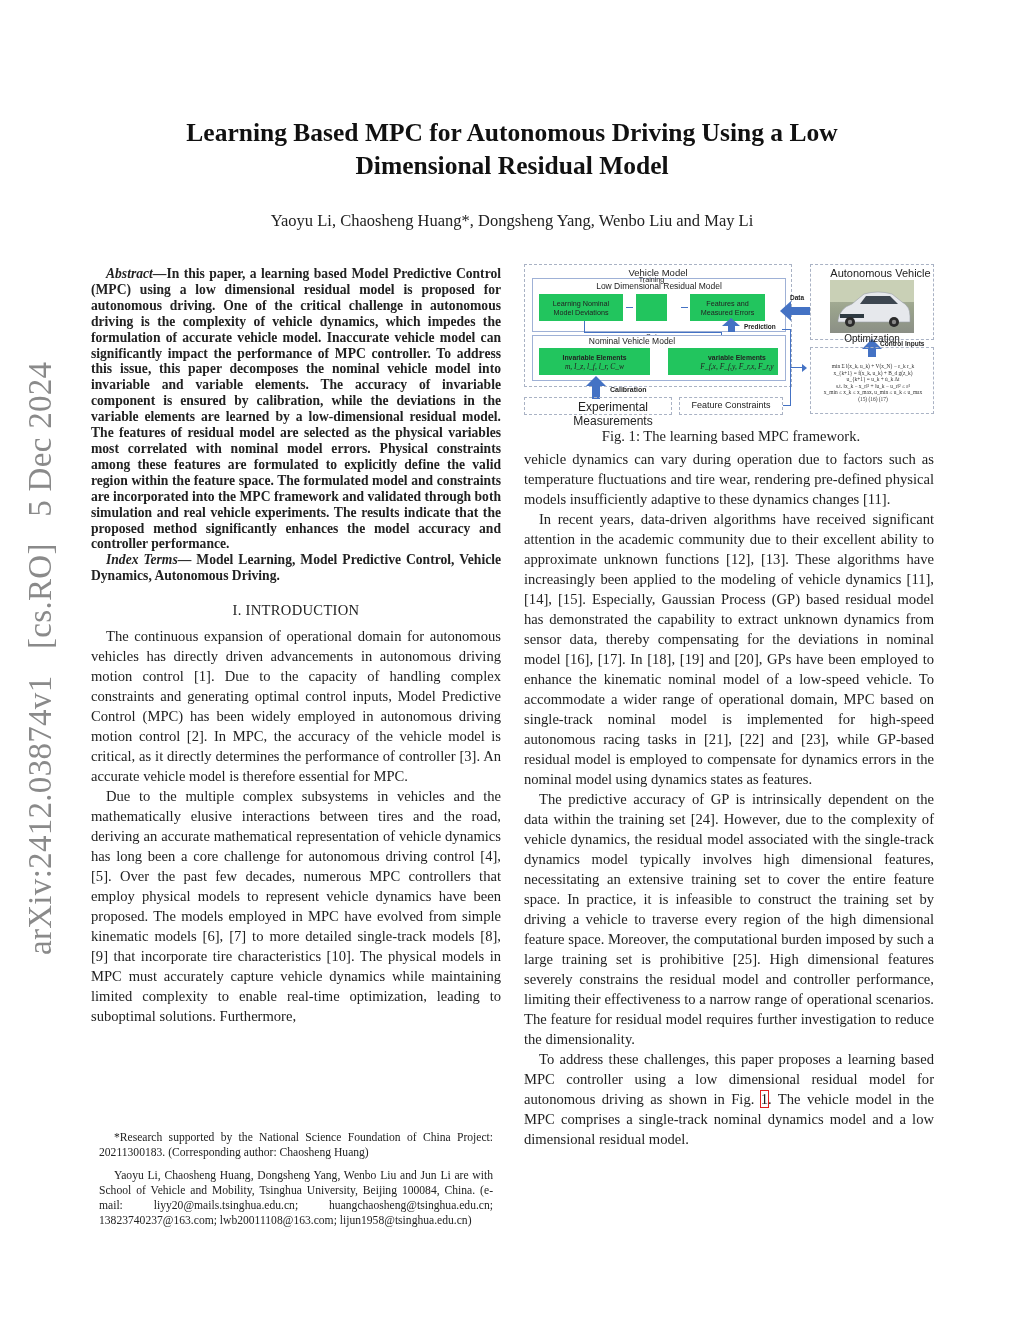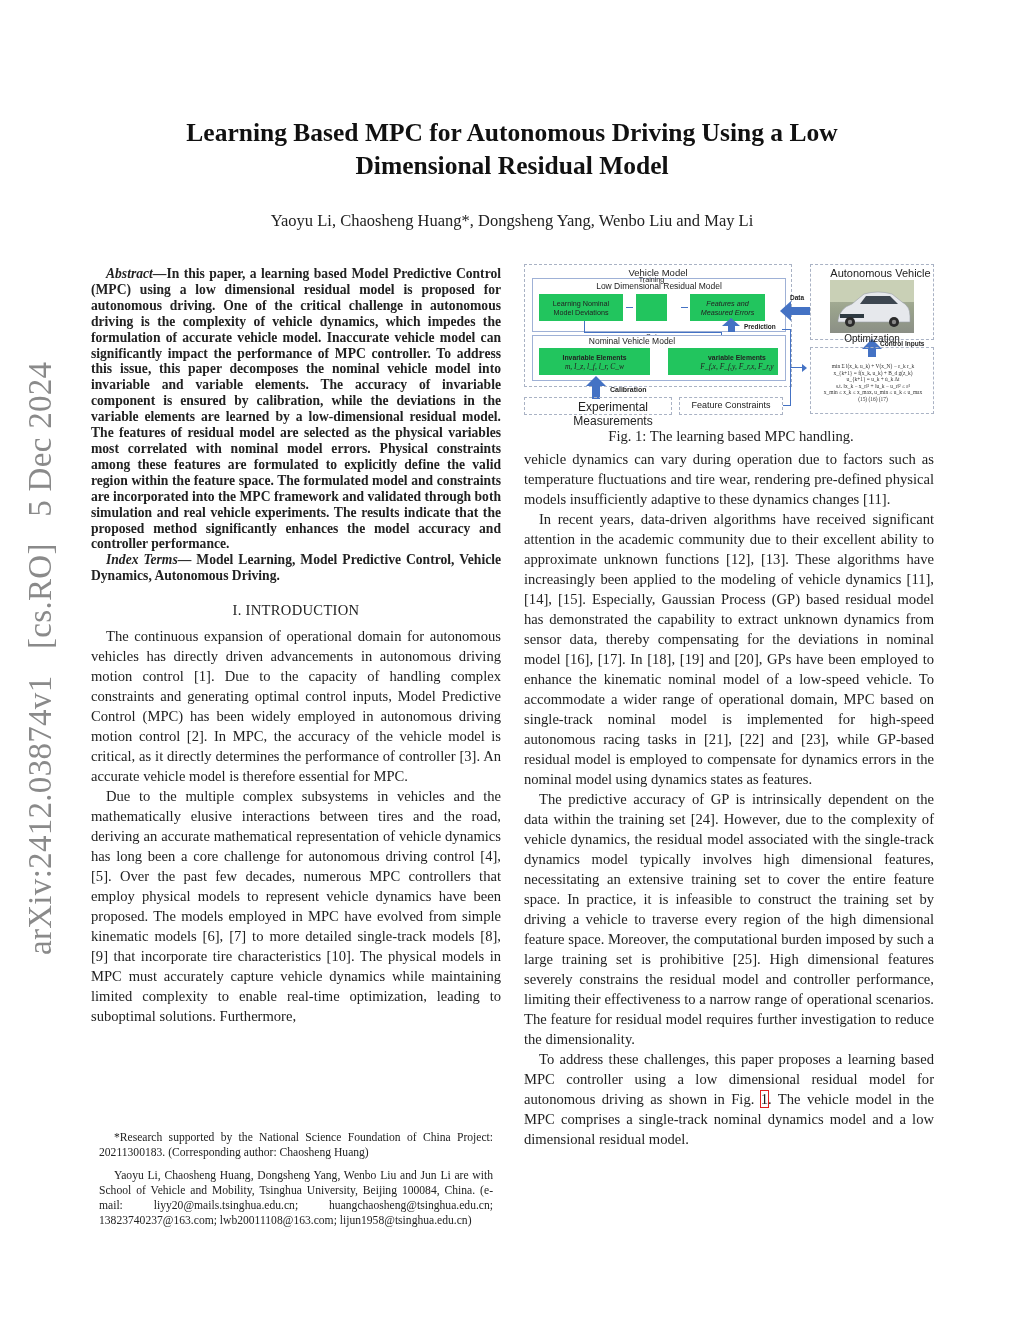--- a/index.html
+++ b/index.html
@@ -90,21 +90,21 @@
   <div class="solid" style="left:10px;top:15px;width:254px;height:54px;"></div>
   <div class="lbl-c" style="left:10px;top:18px;width:254px;font-size:8.5px;">Low Dimensional Residual Model</div>
   <div class="fill" style="left:17px;top:31px;width:84px;height:27px;">
     <span>Learning Nominal</span>
     <span>Model Deviations</span>
   </div>
   <div class="fill" style="left:114px;top:31px;width:31px;height:27px;gap:48px;">
     <span>Training</span>
     <span>Set</span>
   </div>
-  <div class="fill" style="left:168px;top:31px;width:75px;height:27px;font-style:italic;">
+  <div class="fill" style="left:168px;top:31px;width:75px;height:27px;">
     <span>Features and</span>
     <span>Measured Errors</span>
   </div>
 
   <div class="line" style="left:104px;top:44px;width:7px;height:1.4px;"></div>
   <div class="line" style="left:159px;top:44px;width:7px;height:1.4px;"></div>
 
   <div class="arrow-big" style="left:206px;top:62px;width:7px;height:7px;"></div>
   <div class="tri" style="left:200px;top:55px;border-left:9.5px solid transparent;border-right:9.5px solid transparent;border-bottom:8px solid #4472c4;"></div>
   <div class="lbl-c" style="left:222px;top:60px;font-size:6.5px;font-weight:bold;">Prediction</div>
@@ -168,20 +168,20 @@
   <div class="equations" style="left:292px;top:100px;width:118px;">
     <div>min Σ l(x_k, u_k) + V(x_N) − ε_k r_k</div>
     <div>x_{k+1} = f(x_k, u_k) + B_d g(z_k)</div>
     <div>u_{k+1} = u_k + u̇_k Δt</div>
     <div>s.t. ‖x_k − x_r‖² + ‖u_k − u_r‖² ≤ ε²</div>
     <div>x_min ≤ x_k ≤ x_max, u_min ≤ u_k ≤ u_max</div>
     <div>(15) (16) (17)</div>
   </div>
 </div>
 
-<div id="fig-caption">Fig. 1: The learning based MPC handling.</div>
+<div id="fig-caption">Fig. 1: The learning based MPC framework.</div>
 
 <div id="right-col" class="col">
   <p style="text-indent:0">vehicle dynamics can vary during operation due to factors such as temperature fluctuations and tire wear, rendering pre-defined physical models insufficiently adaptive to these dynamics changes [11].</p>
   <p>In recent years, data-driven algorithms have received significant attention in the academic community due to their excellent ability to approximate unknown functions [12], [13]. These algorithms have increasingly been applied to the modeling of vehicle dynamics [11], [14], [15]. Especially, Gaussian Process (GP) based residual model has demonstrated the capability to extract unknown dynamics from sensor data, thereby compensating for the deviations in nominal model [16], [17]. In [18], [19] and [20], GPs have been employed to enhance the kinematic nominal model of a low-speed vehicle. To accommodate a wider range of operational domain, MPC based on single-track nominal model is implemented for high-speed autonomous racing tasks in [21], [22] and [23], while GP-based residual model is employed to compensate for dynamics errors in the nominal model using dynamics states as features.</p>
   <p>The predictive accuracy of GP is intrinsically dependent on the data within the training set [24]. However, due to the complexity of vehicle dynamics, the residual model associated with the single-track dynamics model typically involves high dimensional features, necessitating an extensive training set to cover the entire feature space. In practice, it is infeasible to construct the training set by driving a vehicle to traverse every region of the high dimensional feature space. Moreover, the computational burden imposed by such a large training set is prohibitive [25]. High dimensional features severely constrains the residual model and controller performance, limiting their effectiveness to a narrow range of operational scenarios. The feature for residual model requires further investigation to reduce the dimensionality.</p>
   <p><span>To address these challenges, this paper proposes a learning based MPC controller using a low dimensional residual model for autonomous driving as shown in Fig. </span><a class="ref-box">1</a><span>. The vehicle model in the MPC comprises a single-track nominal dynamics model and a low dimensional residual model.</span></p>
 </div>
 
 </body></html>

